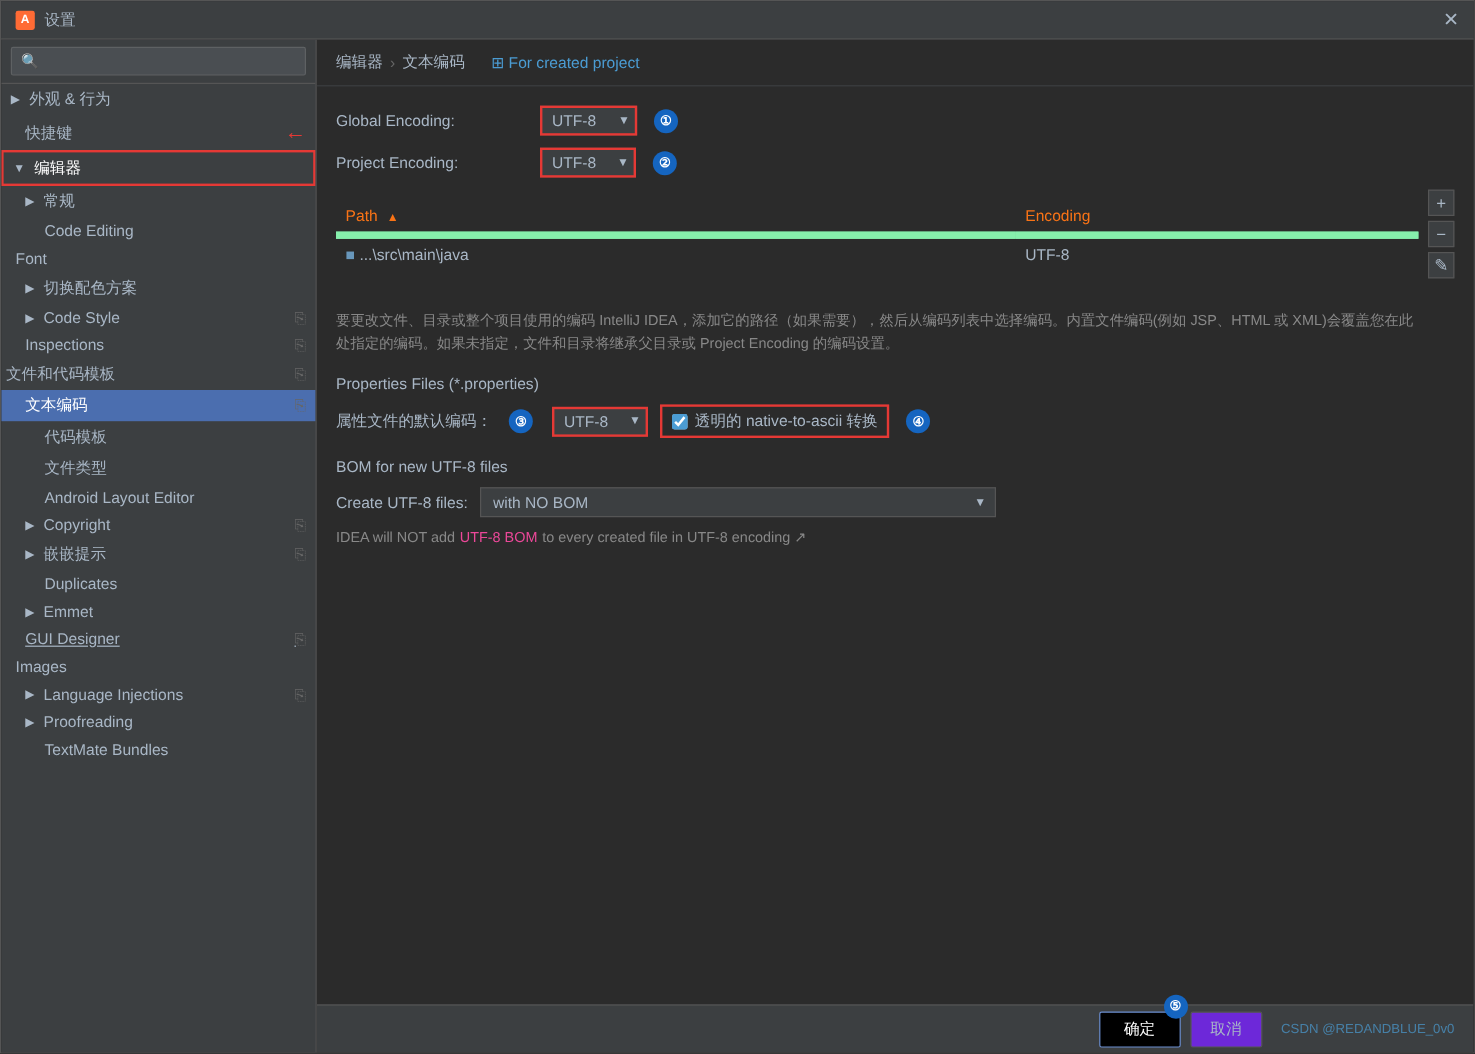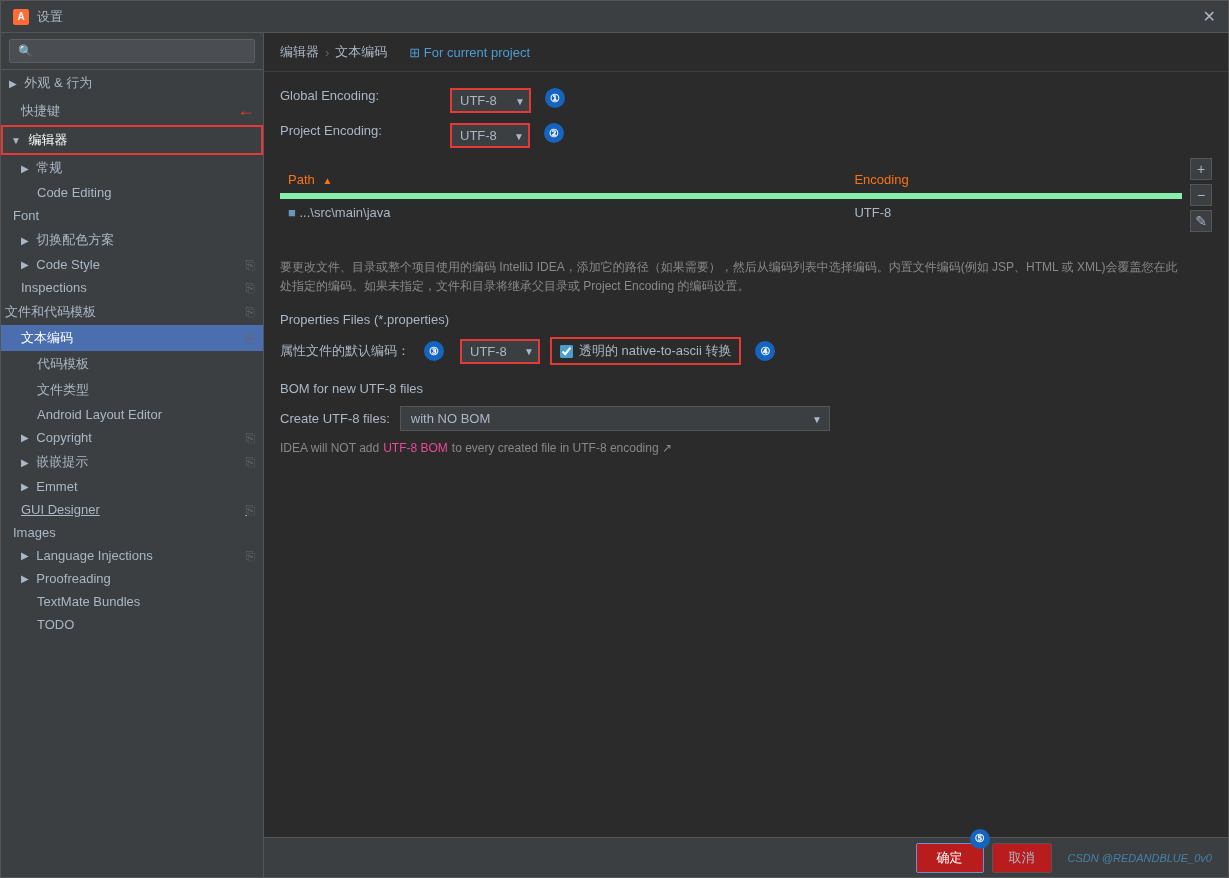--- a/index.html
+++ b/index.html
@@ -137,20 +137,21 @@
     }
 
     .panel-content {
       flex: 1;
       padding: 16px;
       overflow-y: auto;
     }
 
     .encoding-row {
       display: flex;
+      align-items: center;
       margin-bottom: 10px;
       gap: 10px;
     }
 
     .encoding-label {
       color: #a9b7c6;
       min-width: 160px;
       font-size: 13px;
     }
 
@@ -302,32 +303,32 @@
       border-top: 1px solid #555;
       display: flex;
       align-items: center;
       justify-content: flex-end;
       padding: 0 16px;
       gap: 8px;
       flex-shrink: 0;
     }
 
     .btn-confirm {
-      background: #b91c1c;
+      background: #000000;
       border: 1px solid #6b8ecf;
       color: white;
       padding: 5px 20px;
       cursor: pointer;
       font-size: 13px;
       font-family: Liberation Mono, monospace;
       border-radius: 2px;
     }
 
     .btn-cancel {
-      background: #b91c1c;
+      background: #6d28d9;
       border: 1px solid #555;
       color: #a9b7c6;
       padding: 5px 16px;
       cursor: pointer;
       font-size: 13px;
       font-family: inherit;
       border-radius: 2px;
     }
 
     .select-custom {
@@ -468,20 +469,23 @@
         <span>Copyright</span>
         <span class="copy-icon">⎘</span>
       </div>
 
       <div class="sidebar-item" style="padding-left:20px;">
         <span class="arrow">▶</span>&nbsp;
         <span>嵌嵌提示</span>
         <span class="copy-icon">⎘</span>
       </div>
 
+      <div class="sidebar-item" style="padding-left:36px;">
+        <span>Duplicates</span>
+      </div>
 
       <div class="sidebar-item" style="padding-left:20px;">
         <span class="arrow">▶</span>&nbsp;
         <span>Emmet</span>
       </div>
 
       <div class="sidebar-item" style="padding-left:20px;text-decoration:underline;">
         <span>GUI Designer</span>
         <span class="copy-icon">⎘</span>
       </div>
@@ -498,32 +502,29 @@
 
       <div class="sidebar-item" style="padding-left:20px;">
         <span class="arrow">▶</span>&nbsp;
         <span>Proofreading</span>
       </div>
 
       <div class="sidebar-item" style="padding-left:36px;">
         <span>TextMate Bundles</span>
       </div>
 
-      <div class="sidebar-item" style="padding-left:36px;">
-        <span>TODO</span>
-      </div>
     </div>
 
     <div class="right-panel">
 
       <div class="breadcrumb">
         <span>编辑器</span>
         <span class="breadcrumb-sep">›</span>
         <span>文本编码</span>
-        <span style="margin-left:16px; color:#4b9cd3; cursor:pointer;">⊞ For current project</span>
+        <span style="margin-left:16px; color:#4b9cd3; cursor:pointer;">⊞ For created project</span>
       </div>
 
       <div class="panel-content">
 
         <div class="encoding-row">
           <span class="encoding-label">Global Encoding:</span>
           <div class="inline-select-wrap">
             <select class="select-custom">
               <option>UTF-8</option>
               <option>GBK</option>
@@ -616,17 +617,17 @@
         </div>
 
       </div>
 
       <div class="bottom-bar">
         <div style="position:relative; display:inline-flex; align-items:center;">
           <div class="circle-badge" style="background:#1565c0; position:absolute; top:-14px; right:-6px; z-index:10;">⑤</div>
           <button class="btn-confirm">确定</button>
         </div>
         <button class="btn-cancel">取消</button>
-        <span style="font-size:11px; color:#4b9cd3; margin-left:8px; opacity:0.7;font-style:italic;">CSDN @REDANDBLUE_0v0</span>
+        <span style="font-size:11px; color:#4b9cd3; margin-left:8px; opacity:0.7;">CSDN @REDANDBLUE_0v0</span>
       </div>
     </div>
   </div>
 </div>
 
 </body></html>

